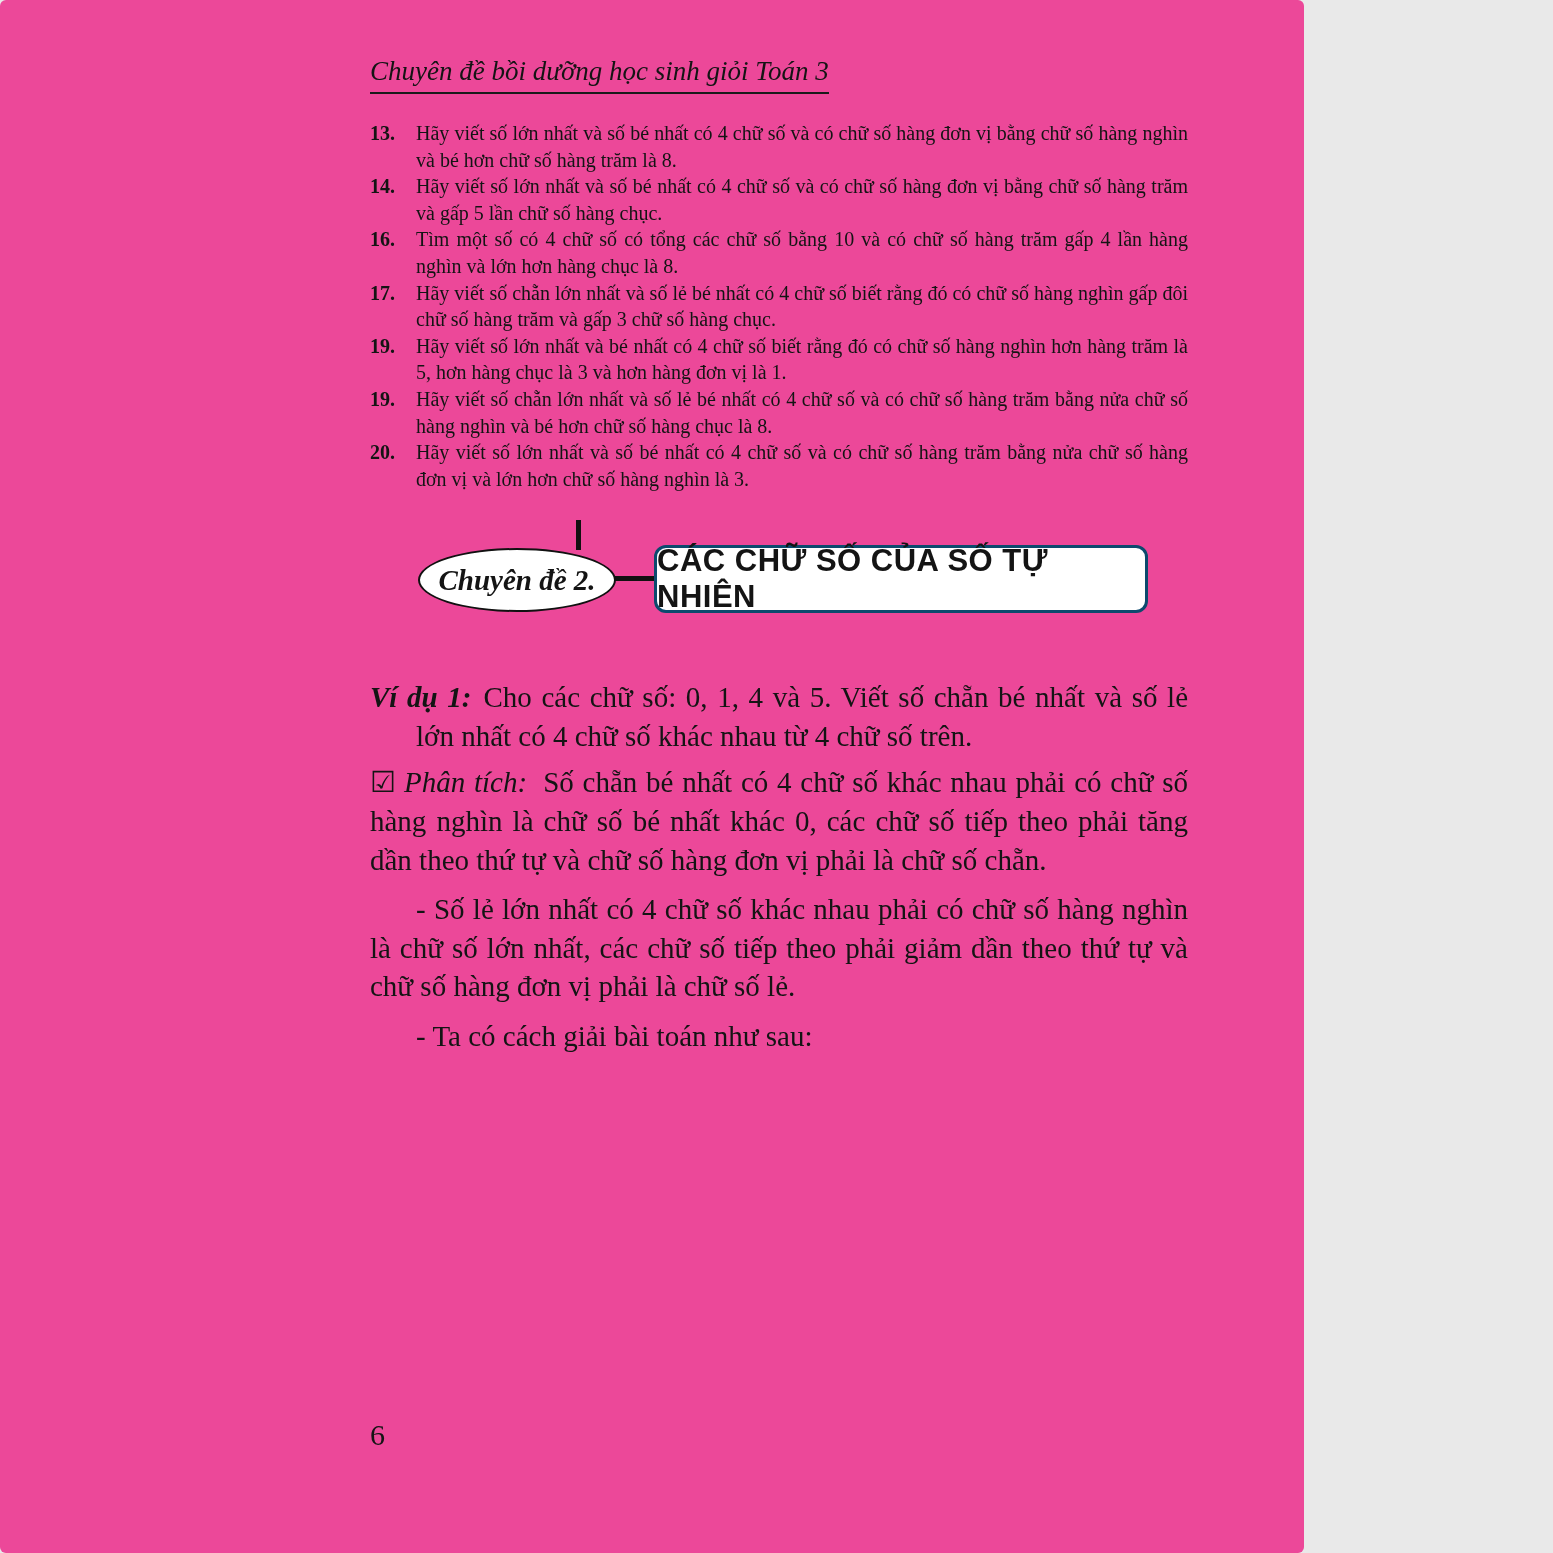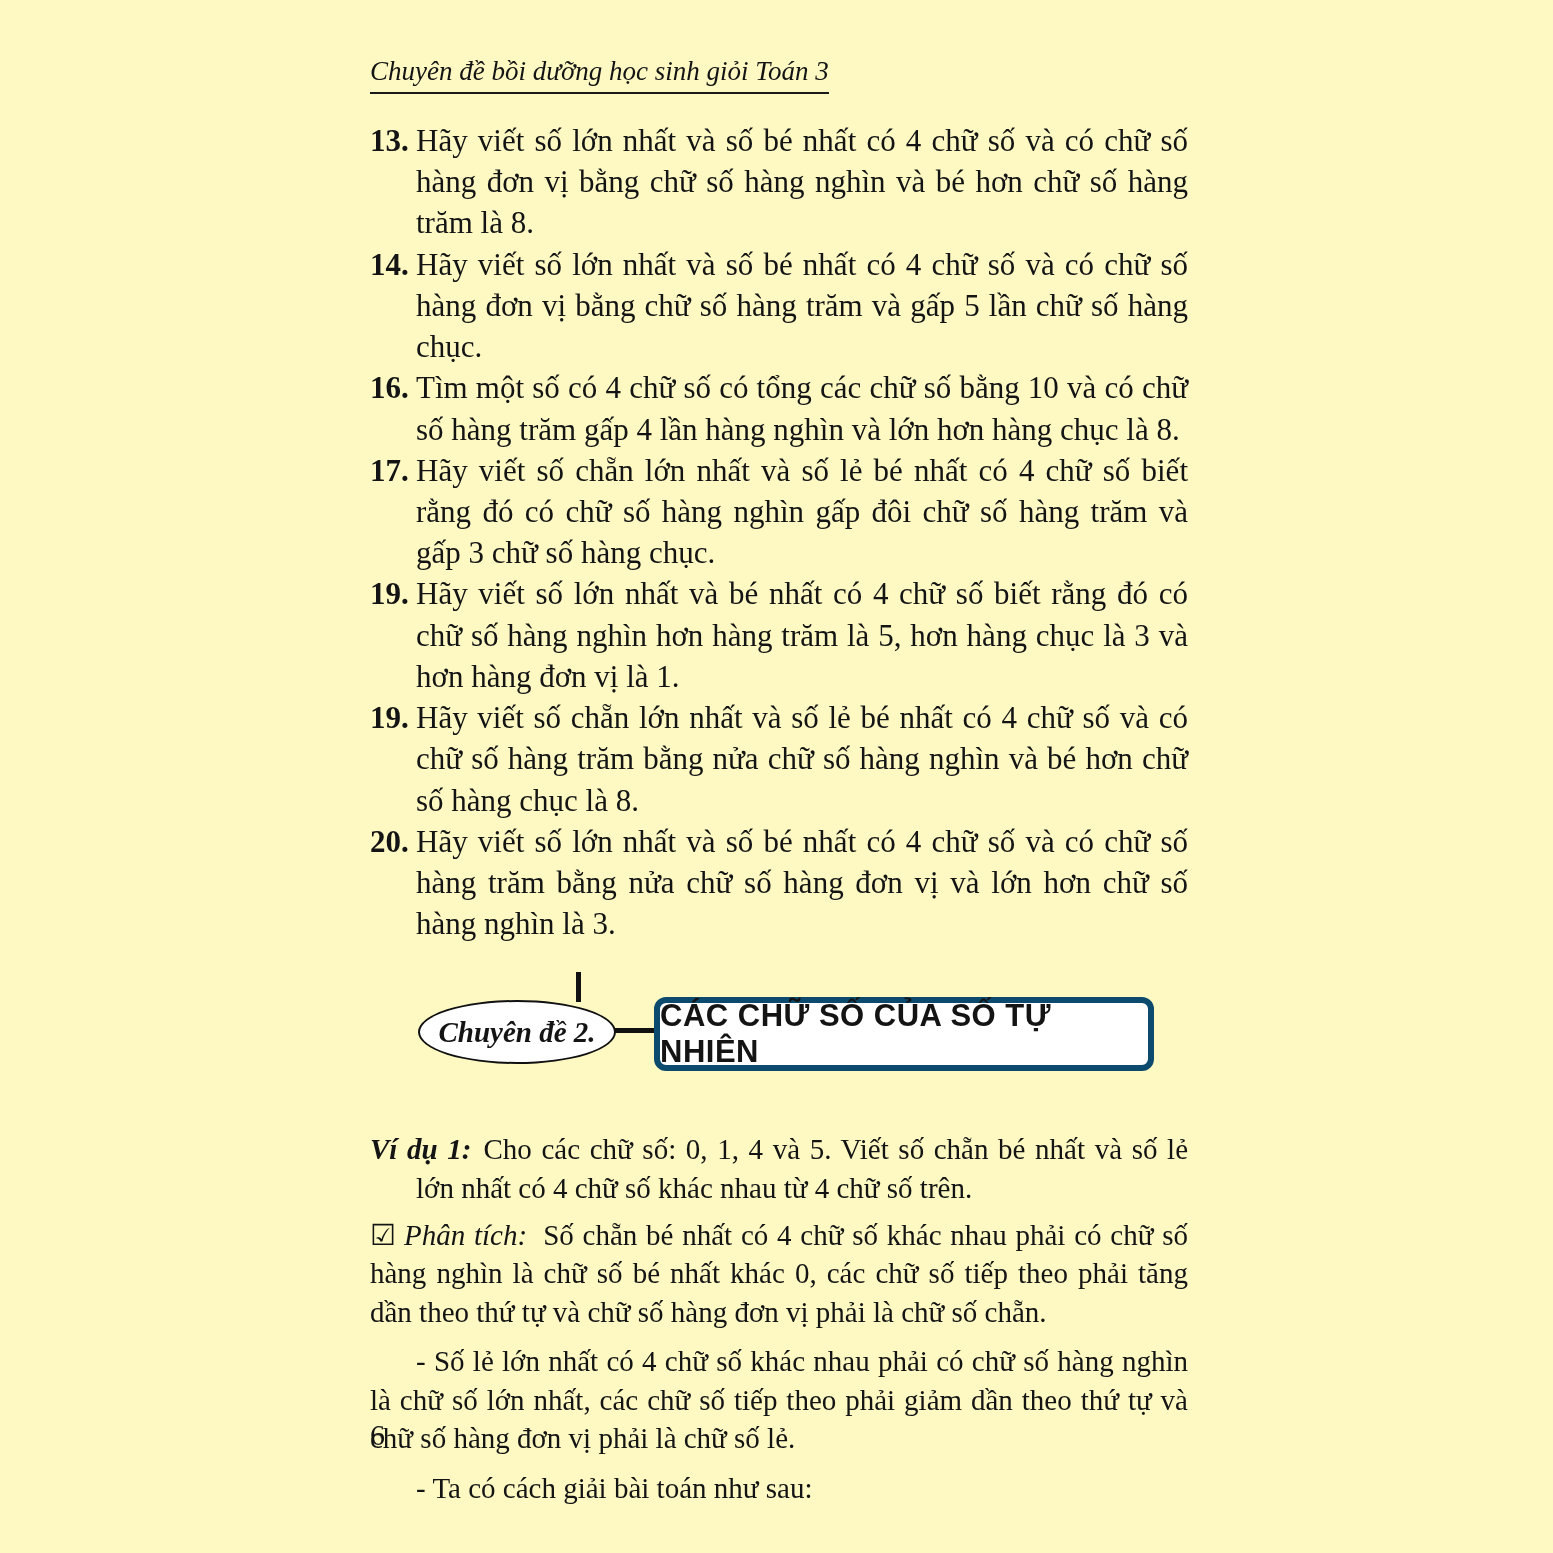--- a/index.html
+++ b/index.html
@@ -1,39 +1,40 @@
 <!DOCTYPE html>
 <html><head>
 <meta charset="utf-8">
 <style>
   html, body { margin: 0; padding: 0; background: #e9e9e9; }
   .page {
     position: relative;
-    width: 1553px;
+    width: 1304px;
     height: 1553px;
-    background: #fef9c3;
+    background: #ec4899;
     font-family: "Liberation Serif", "DejaVu Serif", serif;
     color: #141414;
     overflow: hidden;
+    border-radius: 6px;
   }
   .content {
     position: absolute;
     left: 370px;
     top: 56px;
     width: 818px;
   }
   .running-header {
     display: inline-block;
     font-style: italic;
     font-size: 27px;
     padding-bottom: 5px;
     border-bottom: 2px solid #1a1a1a;
     margin-bottom: 26px;
   }
-  .problems { font-size: 31px; line-height: 1.33; }
+  .problems { font-size: 20px; line-height: 1.33; }
   .problem {
     position: relative;
     padding-left: 46px;
     text-align: justify;
   }
   .problem-number {
     position: absolute;
     left: 0;
     top: 0;
     font-weight: bold;
@@ -76,21 +77,21 @@
     font-weight: bold;
     font-size: 29px;
     z-index: 2;
   }
   .badge-box {
     position: absolute;
     left: 284px;
     top: -1px;
     width: 488px;
     height: 62px;
-    border: 6px solid #0c4a6e;
+    border: 3px solid #0c4a6e;
     border-radius: 12px;
     background: #fff;
     display: flex;
     align-items: center;
     justify-content: center;
     font-family: "Liberation Sans", "DejaVu Sans", sans-serif;
     font-weight: bold;
     font-size: 31px;
     letter-spacing: 0.5px;
     z-index: 2;

